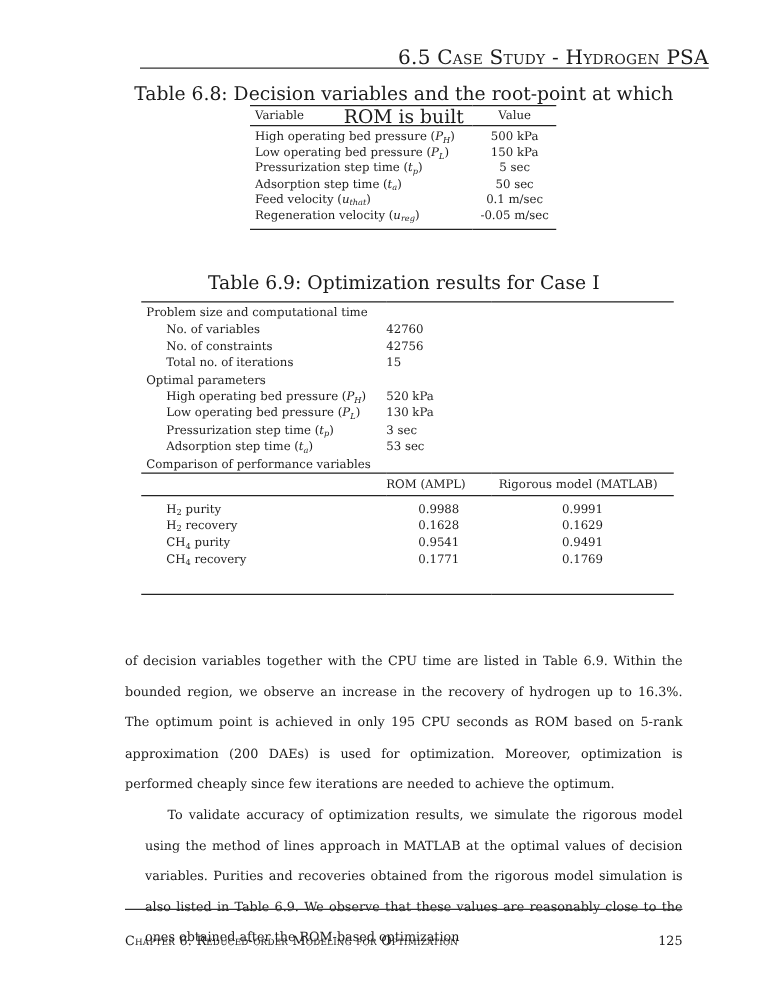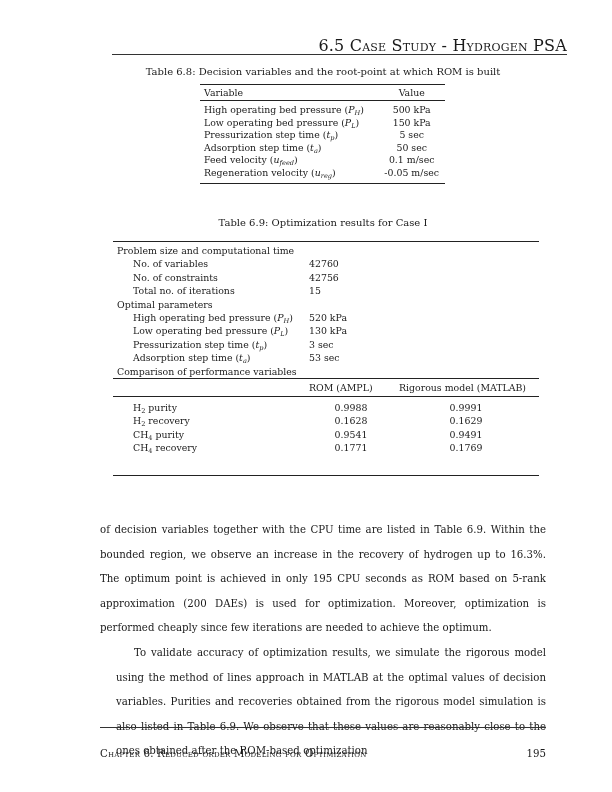--- a/index.html
+++ b/index.html
@@ -8,21 +8,21 @@
     font-family: "DejaVu Serif", "Liberation Serif", serif;
     color: #1a1a1a;
   }
   .abs { position: absolute; }
   .running-head {
     left: 112px; width: 455px; top: 36px; height: 18px;
     font-size: 16px; text-align: right; letter-spacing: 0.2px;
     border-bottom: 1px solid #333;
     font-variant: small-caps;
   }
-  .caption { font-size: 10px; text-align: center; }
+  .caption { font-size: 15px; text-align: center; }
   table { border-collapse: collapse; font-size: 9.4px; }
   td, th { padding: 0; font-weight: normal; white-space: nowrap; }
   .t68 { left: 200px; top: 84px; width: 245px; border-top: 1px solid #222; border-bottom: 1px solid #222; }
   .t68 th { height: 15px; border-bottom: 1px solid #222; padding: 0 4px; }
   .t68 td { height: 12.6px; padding: 0 4px; line-height: 12.6px; }
   .t68 .first td { padding-top: 3px; }
   .c { text-align: center; }
   .l { text-align: left; }
   .t69 { left: 113px; top: 241px; width: 426px; border-top: 1px solid #222; border-bottom: 1px solid #222; }
   .t69 td { height: 13.4px; line-height: 13.4px; }
@@ -68,21 +68,21 @@
     </tr>
     <tr>
       <td class="l"><span>Pressurization step time (</span><i>t</i><sub><i>p</i></sub>)</td>
       <td class="c">5 sec</td>
     </tr>
     <tr>
       <td class="l"><span>Adsorption step time (</span><i>t</i><sub><i>a</i></sub>)</td>
       <td class="c">50 sec</td>
     </tr>
     <tr>
-      <td class="l"><span>Feed velocity (</span><i>u</i><sub><i>feed</i></sub>)</td>
+      <td class="l"><span>Feed velocity (</span><i>u</i><sub><i>that</i></sub>)</td>
       <td class="c">0.1 m/sec</td>
     </tr>
     <tr>
       <td class="l" style="padding-bottom:3px;"><span>Regeneration velocity (</span><i>u</i><sub><i>reg</i></sub>)</td>
       <td class="c" style="padding-bottom:3px;">-0.05 m/sec</td>
     </tr>
   </tbody>
 </table>
 
 <div class="abs caption" style="left:100px; width:446px; top:217px;">Table 6.9: Optimization results for Case I</div>
@@ -165,14 +165,14 @@
   </tbody>
 </table>
 
 <div class="abs para" style="top:518px;">
   <p>of decision variables together with the CPU time are listed in Table 6.9. Within the bounded region, we observe an increase in the recovery of hydrogen up to 16.3%. The optimum point is achieved in only 195 CPU seconds as ROM based on 5-rank approximation (200 DAEs) is used for optimization. Moreover, optimization is performed cheaply since few iterations are needed to achieve the optimum.</p>
   <p class="indent">To validate accuracy of optimization results, we simulate the rigorous model using the method of lines approach in MATLAB at the optimal values of decision variables. Purities and recoveries obtained from the rigorous model simulation is also listed in Table 6.9. We observe that these values are reasonably close to the ones obtained after the ROM-based optimization</p>
 </div>
 
 <div class="abs footer">
   <span class="chap">Chapter 6. Reduced-order Modeling for Optimization</span>
-  <span>195</span>
+  <span>125</span>
 </div>
 
 </body></html>

